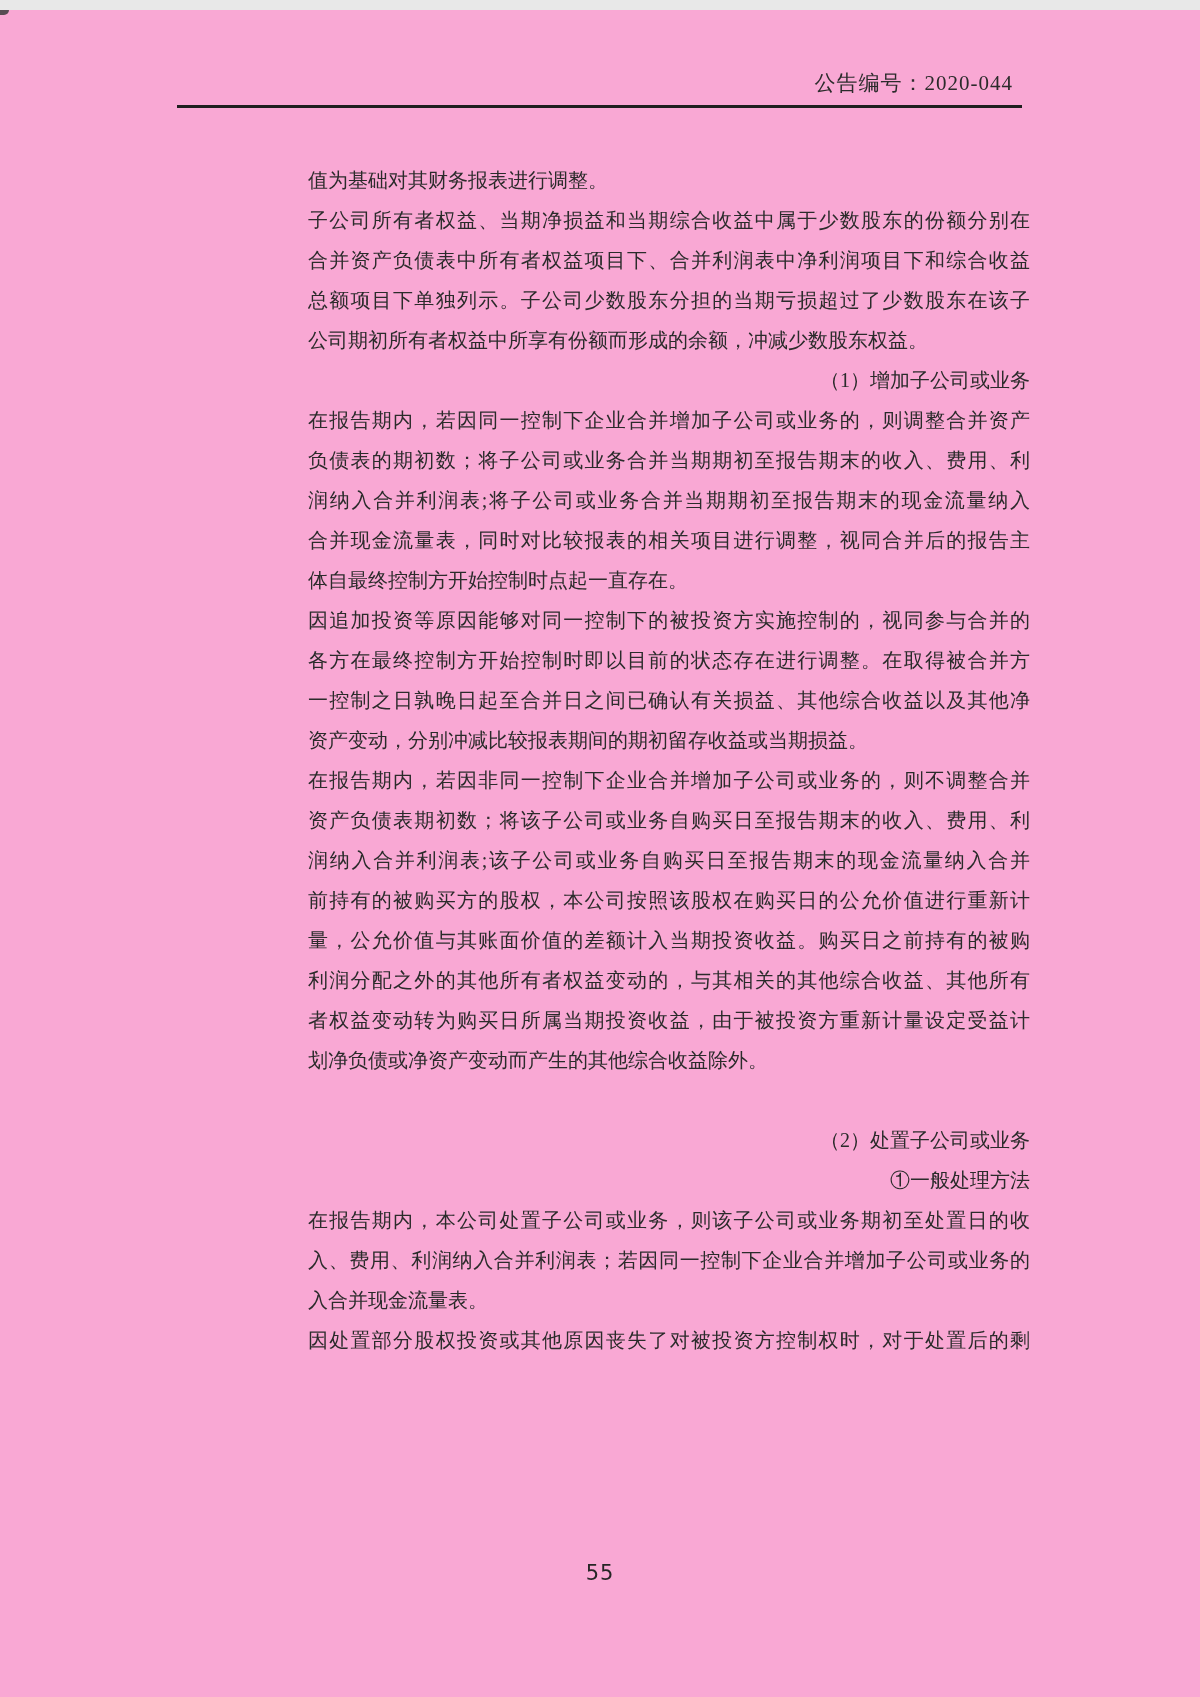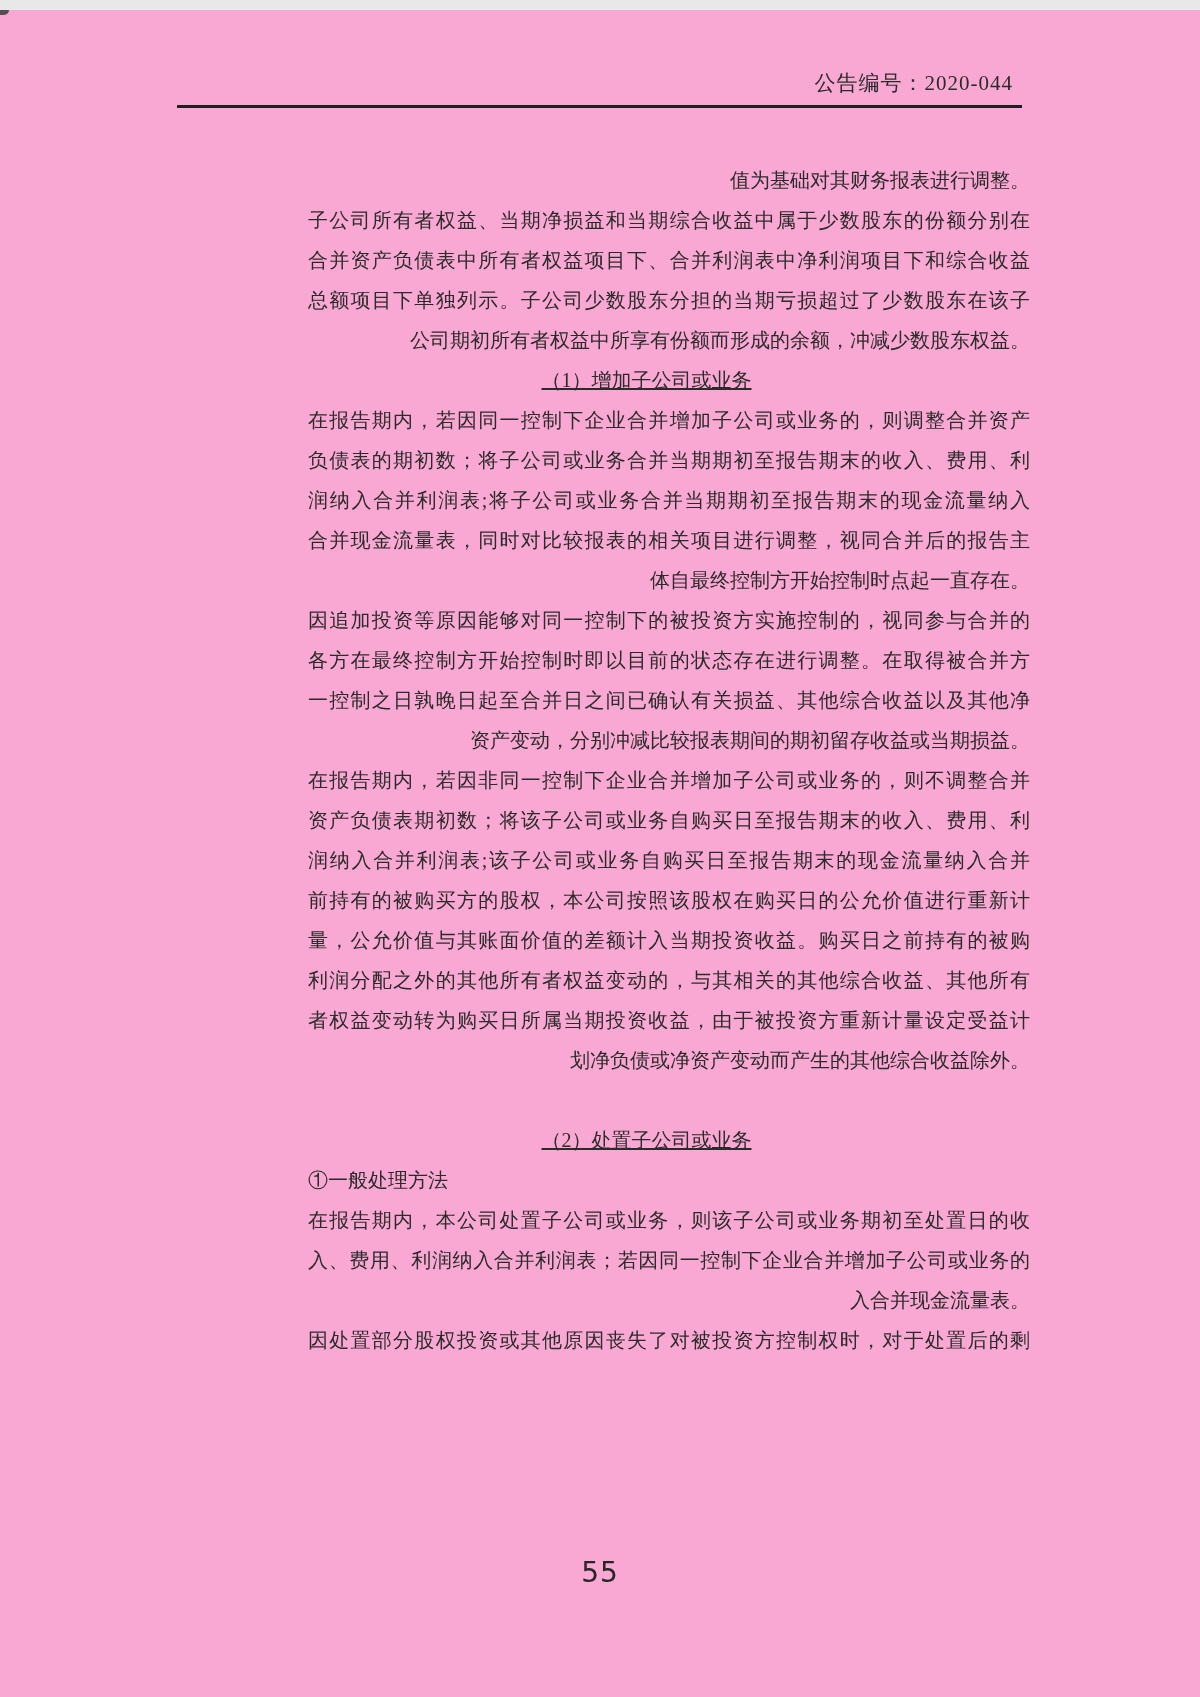--- a/index.html
+++ b/index.html
@@ -30,34 +30,34 @@
   }
   .line{
     height:40px;line-height:40px;font-size:20px;
     overflow:hidden;
   }
   .line.full{
     text-align:justify;
     text-align-last:justify;
   }
   .line.para-end{
-    text-align:right;white-space:nowrap;
+    text-align:left;white-space:nowrap;
   }
   .line.heading{
-    margin-left:-45px;text-align:center;white-space:nowrap;text-decoration:underline;
+    margin-left:-45px;text-align:right;white-space:nowrap;
   }
   .line.sub-heading{
-    text-align:left;white-space:nowrap;
+    text-align:right;white-space:nowrap;
   }
   .line.spacer{}
   .page-number{
     position:absolute;top:1548px;left:0;width:1200px;
     text-align:center;
     font-family:"DejaVu Sans","Liberation Sans",sans-serif;
-    font-size:28px;line-height:30px;color:#262626;
+    font-size:21px;line-height:30px;color:#262626;
     letter-spacing:1px;
   }
 </style>
 </head>
 <body>
 
 <div class="page">
   <div class="corner-speck"></div>
 
   <div class="header-no">公告编号：2020-044</div>

